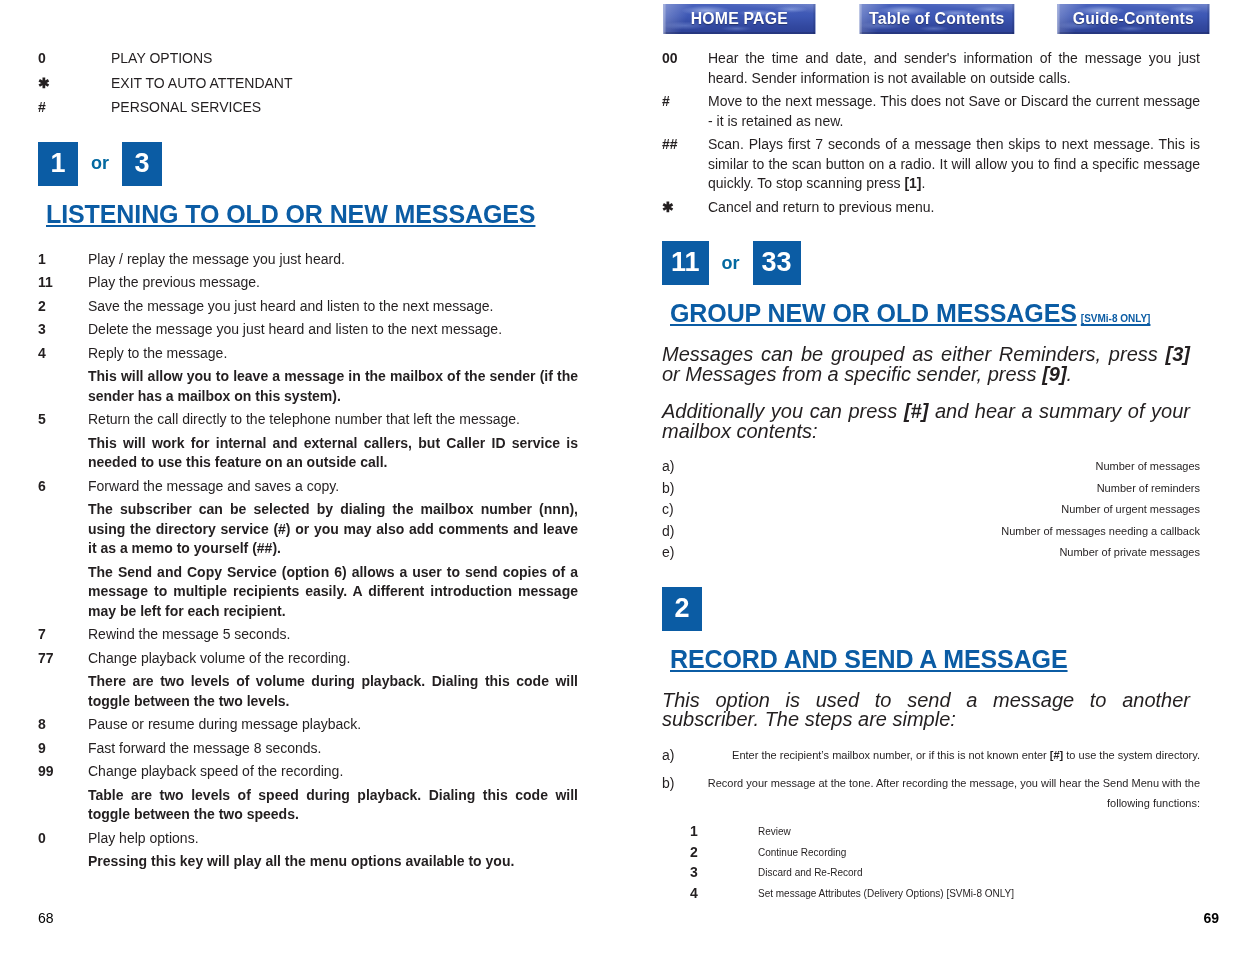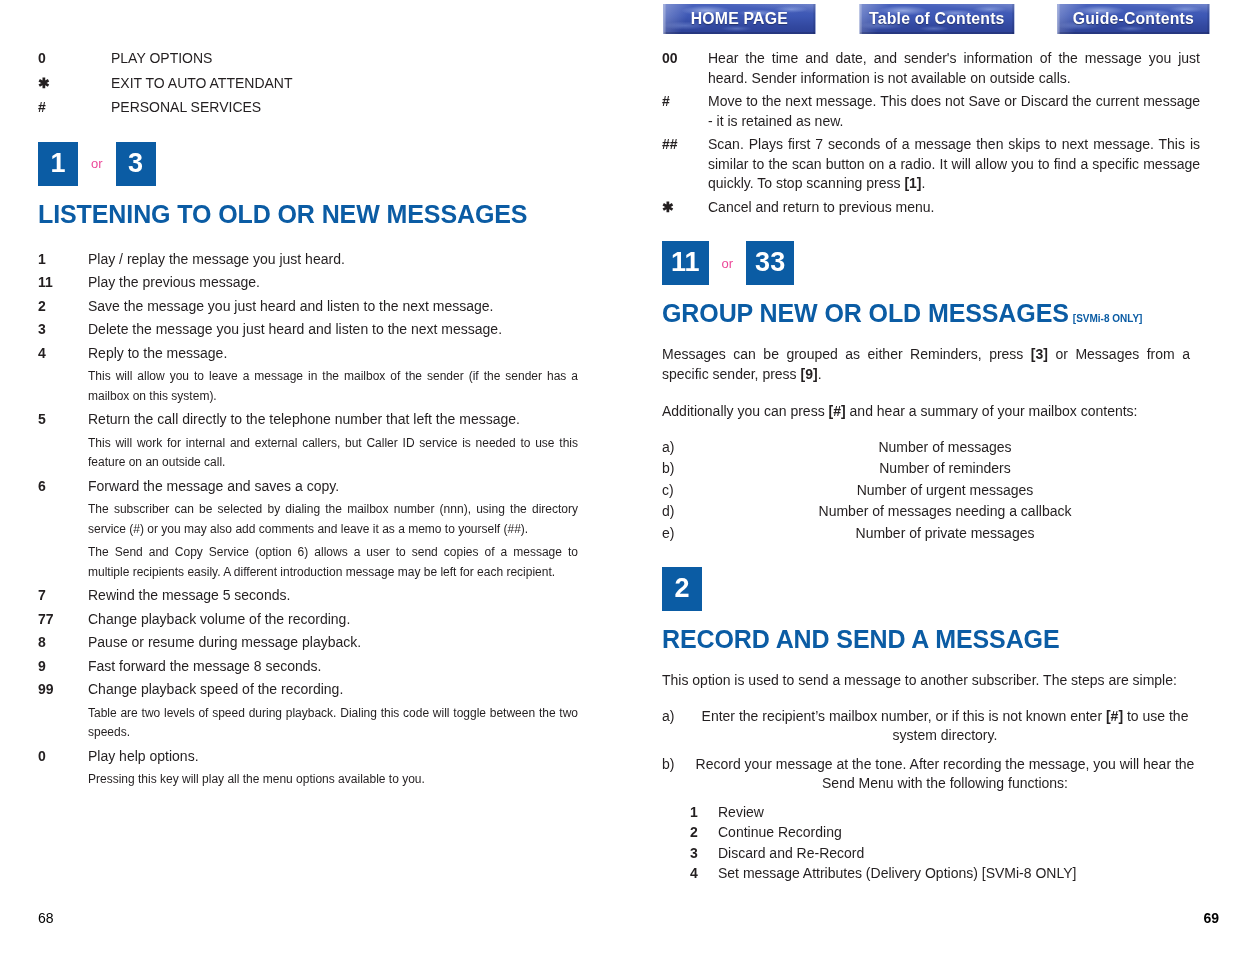--- a/index.html
+++ b/index.html
@@ -95,24 +95,25 @@
   .col-right .keyrow .key { width: 46px; }
 
   
   .caps .keyrow { margin-bottom: 5px; }
   .caps .desc { text-align: left; margin-left: 23px; }
 
   .glyph-star { font-size: 15px; line-height: 19.5px; }
 
   
   .cont {
-    font-size: 12px;
+    font-size: 14px;
     line-height: 19.5px;
     text-align: justify;
     margin: 0 0 4px 0;
+    font-weight: bold;
   }
   .col-left  .cont { margin-left: 50px; }
 
   
   .section-head { margin-top: 24px; }
   .badges {
     display: flex;
     align-items: center;
     gap: 0;
   }
@@ -121,86 +122,89 @@
     color: #ffffff;
     font-weight: bold;
     font-size: 27px;
     line-height: 1;
     padding: 8px 9px 9px 9px;
     min-width: 22px;
     text-align: center;
     box-sizing: content-box;
   }
   .or-sep {
-    color: #ec4899;
-    font-weight: normal;
-    font-size: 13px;
+    color: #0369a1;
+    font-weight: bold;
+    font-size: 18px;
     padding: 0 13px;
   }
   .section-title {
     color: #0b5ca4;
     font-weight: bold;
     font-size: 25px;
     letter-spacing: -0.1px;
-    margin: 14px 0 0 0;
+    margin: 14px 0 0 8px;
     line-height: 1.12;
+    text-decoration: underline;
   }
   .section-title .suffix {
     font-size: 10px;
     letter-spacing: 0;
     margin-left: 4px;
   }
 
   
   .para {
-    font-size: 14px;
+    font-size: 20px;
     line-height: 19.5px;
     text-align: justify;
     margin: 18px 10px 0 0;
+    font-style: italic;
   }
 
   
   .alist { margin-top: 16px; }
   .alist .arow {
     display: flex;
     align-items: flex-start;
     margin-bottom: 2px;
   }
   .alist .amark {
     font-size: 14px;
     line-height: 19.5px;
     width: 28px;
     flex: 0 0 auto;
   }
   .alist .atext {
-    font-size: 14px;
+    font-size: 11px;
     line-height: 19.5px;
     flex: 1 1 auto;
-    text-align: center;
+    text-align: right;
   }
   .alist.spaced .arow { margin-bottom: 9px; }
 
   
   .sublist { margin: 2px 0 0 28px; }
   .sublist .srow {
     display: flex;
     align-items: flex-start;
     margin-bottom: 1px;
   }
   .sublist .skey {
     font-size: 14px;
     font-weight: bold;
     line-height: 19.5px;
     width: 28px;
     flex: 0 0 auto;
   }
   .sublist .stext {
-    font-size: 14px;
+    font-size: 10px;
     line-height: 19.5px;
     flex: 1 1 auto;
+    margin-left: 40px;
   }
 
   
   .pagenum {
     position: absolute;
     bottom: 28px;
     font-size: 14px;
     color: #000000;
   }
   .pagenum-left  { left: 38px; }
@@ -287,20 +291,21 @@
 
       <div class="keyrow">
         <div class="key">7</div>
         <div class="desc">Rewind the message 5 seconds.</div>
       </div>
 
       <div class="keyrow">
         <div class="key">77</div>
         <div class="desc">Change playback volume of the recording.</div>
       </div>
+      <p class="cont">There are two levels of volume during playback. Dialing this code will toggle between the two levels.</p>
 
       <div class="keyrow">
         <div class="key">8</div>
         <div class="desc">Pause or resume during message playback.</div>
       </div>
 
       <div class="keyrow">
         <div class="key">9</div>
         <div class="desc">Fast forward the message 8 seconds.</div>
       </div>

